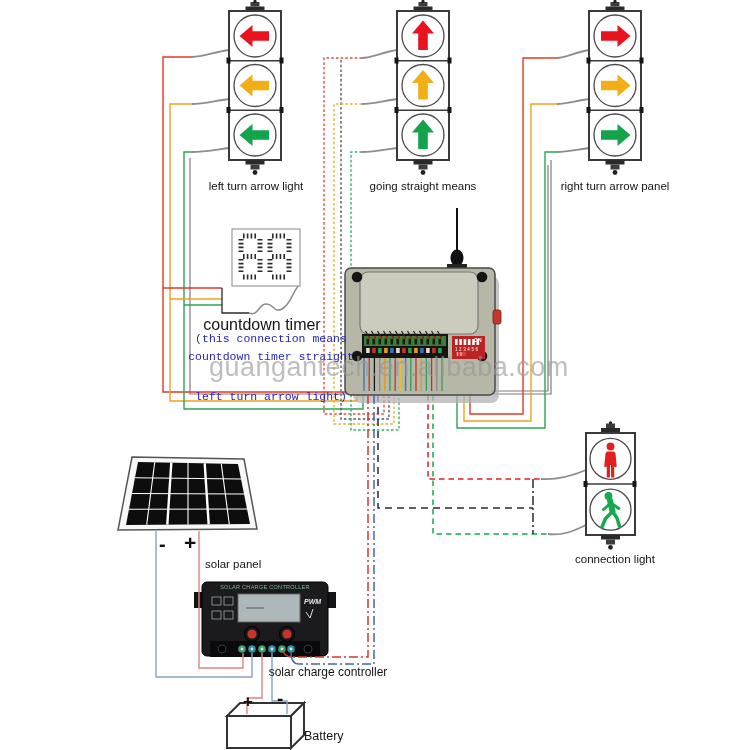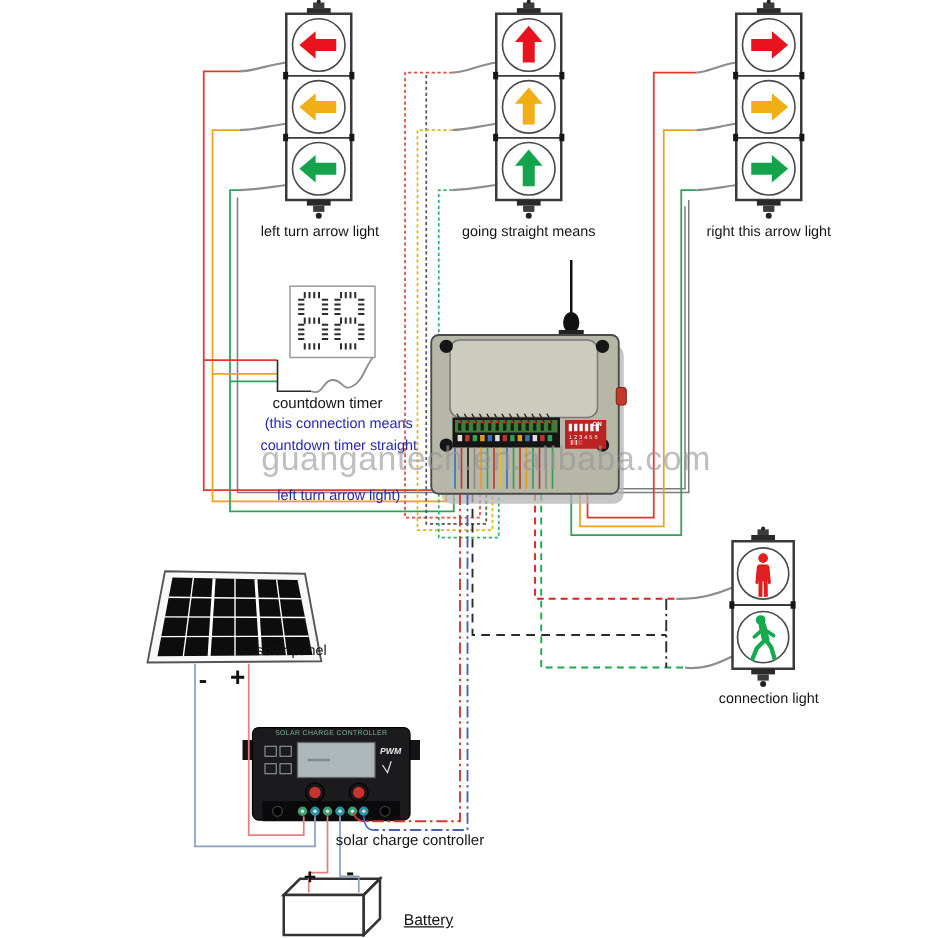--- a/index.html
+++ b/index.html
@@ -1,21 +1,21 @@
 <!DOCTYPE html>
 <html style="--c-red: #e23a28; --c-amber: #f0a11e; --c-green: #2fa256; --c-arrow-red: #e8131f; --c-arrow-amber: #f2ae15; --c-arrow-green: #13a34a; --c-ped-red: #e21f1f; --c-ped-green: #17a94e; --c-curve: #8d8d8d; --c-bus: #7d7d7d; --c-dark: #2b2b2b; --c-dash-red: #e05043; --c-dash-amber: #e0b52c; --c-dash-gray: #5a5a5a; --c-dash-green: #35b36a; --c-load-red: #d2382c; --c-load-blue: #4463b8; --c-pv-red: #e2837d; --c-pv-blue: #8ba1c2; --c-seg: #2b2b2b; --c-note: #2626b6; --c-watermark: rgba(150,150,150,0.62);"><head>
 <meta charset="utf-8">
 <style>
   html,body{margin:0;padding:0;background:#fff;}
   .canvas{position:relative;width:750px;height:750px;background:#fff;overflow:hidden;
           font-family:"Liberation Sans", sans-serif;}
   svg{position:absolute;left:0;top:0;}
   .lbl{position:absolute;font-size:11.5px;color:#141414;white-space:nowrap;line-height:1.1;z-index:4;}
   .ctr{transform:translateX(-50%);}
-  .note{color:var(--c-note);}
+  .note{color:var(--c-note);font-family:Liberation Mono, monospace;}
   .sym{font-weight:bold;color:#111;}
   .watermark{position:absolute;left:209px;top:352px;font-size:27px;letter-spacing:.5px;
              color:var(--c-watermark);z-index:6;white-space:nowrap;}
   .devtxt{position:absolute;z-index:5;white-space:nowrap;}
   
   .wire{fill:none;stroke-width:1.4;}
   .curve{fill:none;stroke:var(--c-curve);stroke-width:1.8;}
   .dashF{stroke-dasharray:2.6 2.1;}
   .dashL{stroke-dasharray:5.5 4;}
   .dashXL{stroke-dasharray:7 5;}
@@ -400,36 +400,36 @@
       <path d="M612.5,511.5 L617,518 L619.5,526.5" stroke="var(--c-ped-green)" stroke-width="3.5" stroke-linecap="round" fill="none"></path>
     </g>
     <rect x="601" y="535" width="19" height="4.5" fill="#2a2a2a"></rect>
     <rect x="606" y="539.5" width="9" height="5" fill="#3c3c3c"></rect>
     <circle cx="610.5" cy="547.3" r="2.4" fill="#222"></circle>
   </g>
 </svg>
 
 <div class="lbl ctr" style="left:256px;top:180px;">left turn arrow light</div>
 <div class="lbl ctr" style="left:423px;top:180px;">going straight means</div>
-<div class="lbl ctr" style="left:615px;top:180px;">right this arrow light</div>
-
-<div class="lbl ctr" style="left:262px;top:316px;font-size:12px;">countdown timer</div>
+<div class="lbl ctr" style="left:615px;top:180px;">right turn arrow panel</div>
+
+<div class="lbl ctr" style="left:262px;top:316px;font-size:16px;">countdown timer</div>
 <div class="lbl ctr note" style="left:271px;top:333px;">(this connection means</div>
 <div class="lbl ctr note" style="left:271px;top:351px;">countdown timer straight</div>
 <div class="lbl ctr note" style="left:271px;top:391px;">left turn arrow light)</div>
 
 <div class="lbl sym" style="left:159px;top:533px;font-size:20px;">-</div>
 <div class="lbl sym" style="left:184px;top:531px;font-size:21px;">+</div>
-<div class="lbl" style="left:205px;top:515px;">solar panel</div>
+<div class="lbl" style="left:205px;top:558px;">solar panel</div>
 
 <div class="lbl ctr" style="left:328px;top:666px;font-size:12px;">solar charge controller</div>
 
 <div class="lbl sym" style="left:243px;top:693px;font-size:17px;">+</div>
 <div class="lbl sym" style="left:277px;top:689px;font-size:19px;">-</div>
-<div class="lbl" style="left:323px;top:730px;font-size:12.5px;text-decoration:underline;">Battery</div>
+<div class="lbl" style="left:304px;top:730px;font-size:12.5px;">Battery</div>
 
 <div class="lbl ctr" style="left:615px;top:553px;">connection light</div>
 
 <div class="devtxt" style="left:206px;top:584px;width:118px;text-align:center;font-size:5.5px;color:#79b893;letter-spacing:.3px;">SOLAR CHARGE CONTROLLER</div>
 <div class="devtxt" style="left:304px;top:598px;font-size:7px;font-style:italic;color:#e8e8e8;font-weight:bold;">PWM</div>
 <div class="devtxt" style="left:474px;top:336.5px;font-size:5px;color:#fff;font-weight:bold;">ON</div>
 <div class="devtxt" style="left:455px;top:347px;font-size:4.5px;color:#fff;letter-spacing:1.6px;">123456</div>
 
 <div class="watermark">guangantech.en.alibaba.com</div>
 

